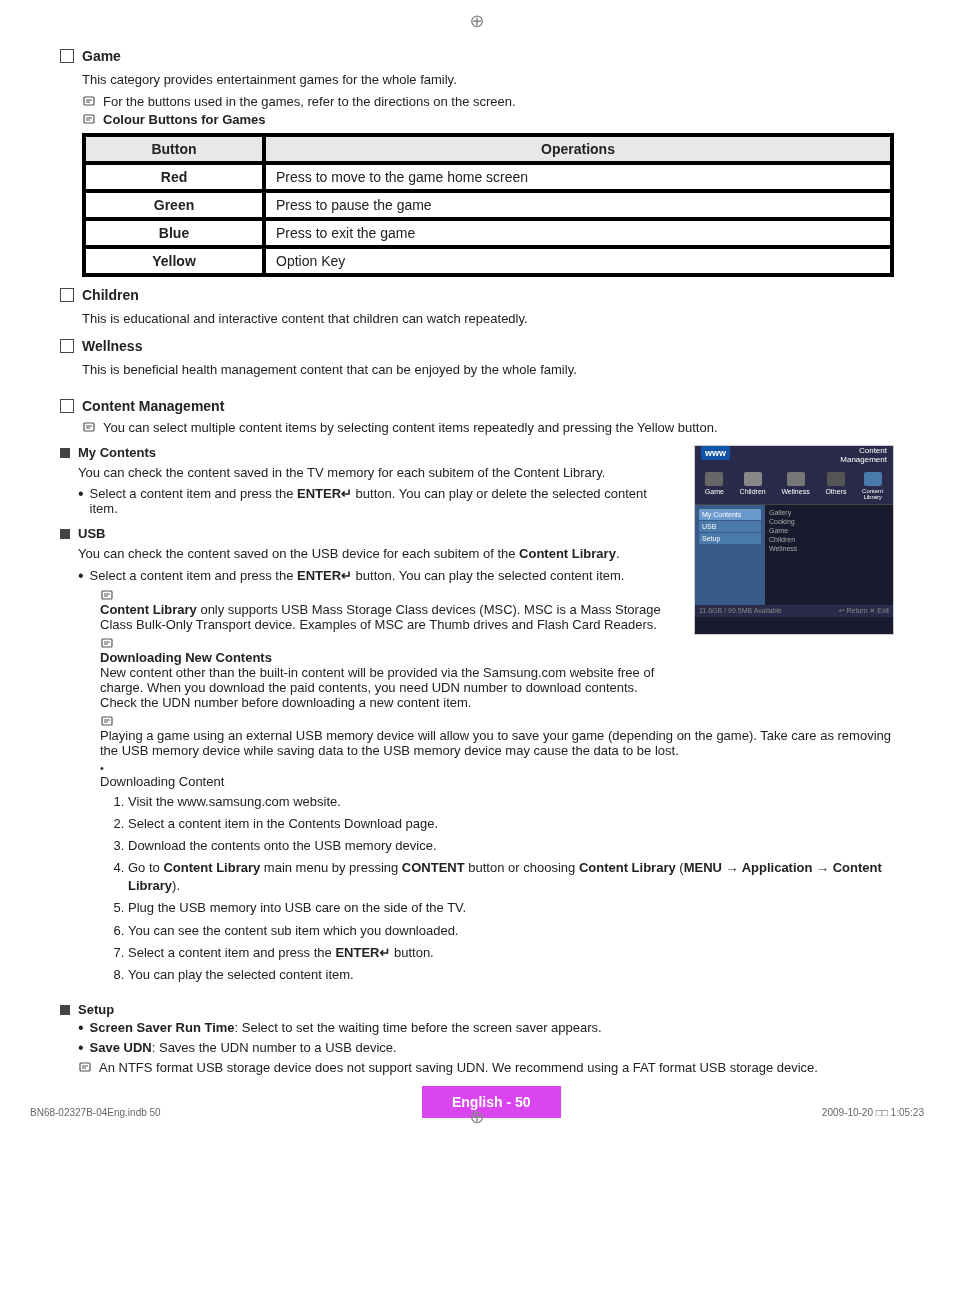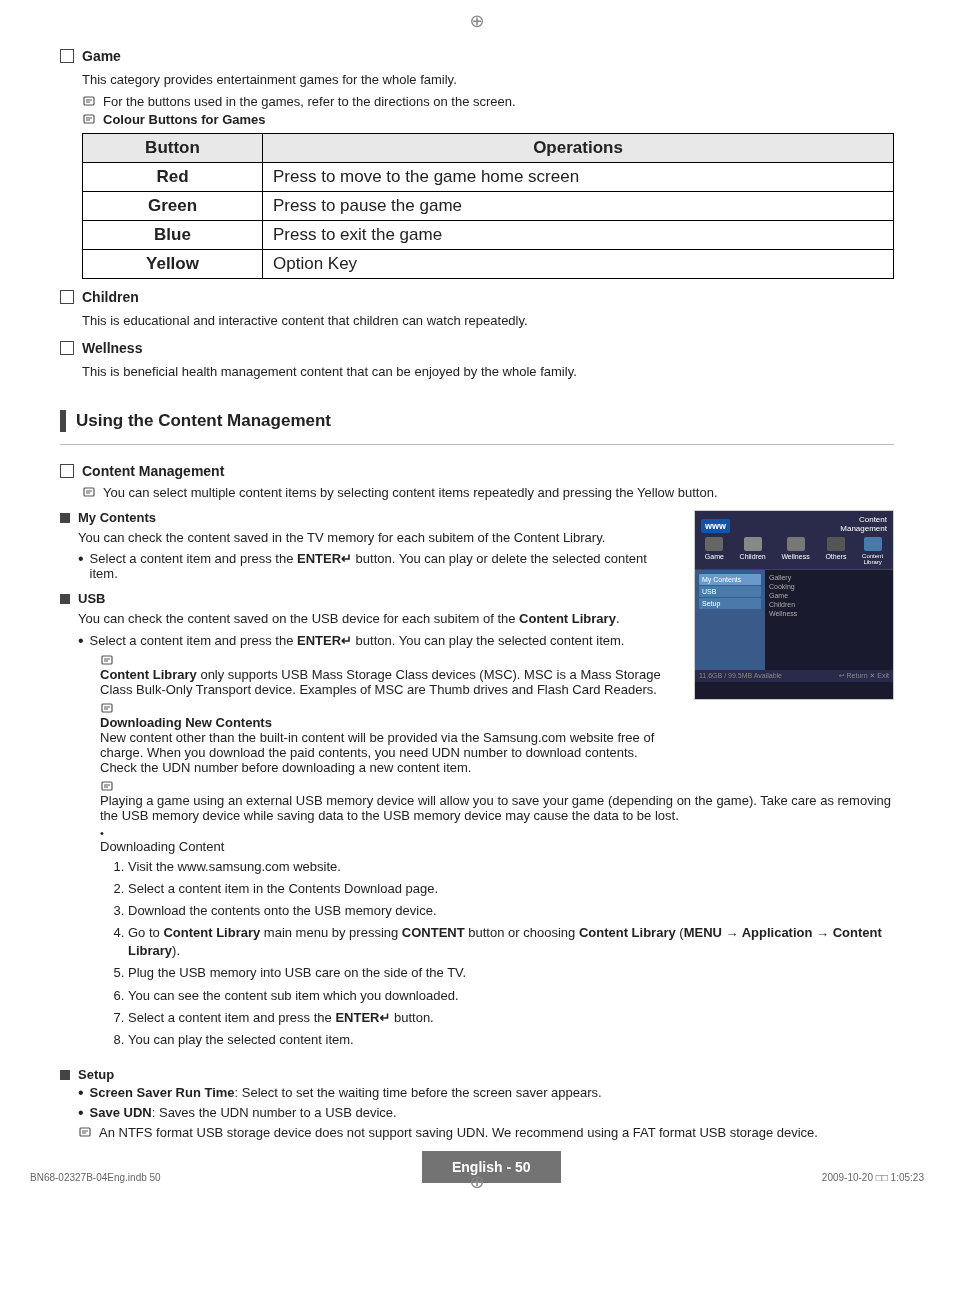--- a/index.html
+++ b/index.html
@@ -71,23 +71,23 @@
       height: 12px;
     }
     
     .color-table {
       border-collapse: collapse;
       width: 100%;
       margin-top: 6px;
       margin-bottom: 6px;
     }
     .color-table th, .color-table td {
-      border: 1px solid #000000;
+      border: 4px solid #000000;
       padding: 4px 10px;
-      font-size: 17px;
+      font-size: 14px;
     }
     .color-table th {
       background: #e8e8e8;
       font-weight: bold;
       text-align: center;
     }
     .color-table td:first-child {
       font-weight: bold;
       text-align: center;
       width: 180px;
@@ -160,21 +160,21 @@
       background: #1a1a2e;
       width: 200px;
       height: 190px;
       position: relative;
       overflow: hidden;
     }
     .screen-top-bar {
       background: #2a2a4a;
       height: 22px;
       display: flex;
-      align-items: flex-end;
+      align-items: flex-start;
       padding: 0 6px;
     }
     .screen-www {
       background: #1155aa;
       color: #fff;
       font-size: 9px;
       font-weight: bold;
       padding: 2px 4px;
       border-radius: 2px;
     }
@@ -268,21 +268,21 @@
       padding: 0 30px;
     }
     .footer-left {
       font-size: 10px;
       color: #666;
     }
     .footer-center {
       text-align: center;
     }
     .footer-center-inner {
-      background: #737373;
+      background: #d946ef;
       color: #fff;
       font-weight: bold;
       font-size: 14px;
       padding: 8px 30px;
       display: inline-block;
     }
     .footer-right {
       font-size: 10px;
       color: #666;
     }
@@ -371,27 +371,20 @@
   </div>
 
   <div class="section-checkbox mt8">
     <span class="checkbox-icon"></span>
     <span class="section-title">Wellness</span>
   </div>
   <div class="section-body">
     <p class="line-text">This is beneficial health management content that can be enjoyed by the whole family.</p>
   </div>
 
-  <div class="big-section">
-    <div class="big-section-bar">
-      <div class="big-section-bar-line"></div>
-      <span class="big-section-title">Using the Content Management</span>
-    </div>
-    <hr class="divider-line">
-  </div>
 
   <div class="section-checkbox">
     <span class="checkbox-icon"></span>
     <span class="section-title">Content Management</span>
   </div>
   <div class="section-body">
     <div class="note-line">
       <span class="note-icon">
         <svg viewBox="0 0 14 12" fill="none">
             <rect x="1" y="2" width="10" height="8" rx="1" stroke="#555" stroke-width="1.2" fill="none"></rect>

